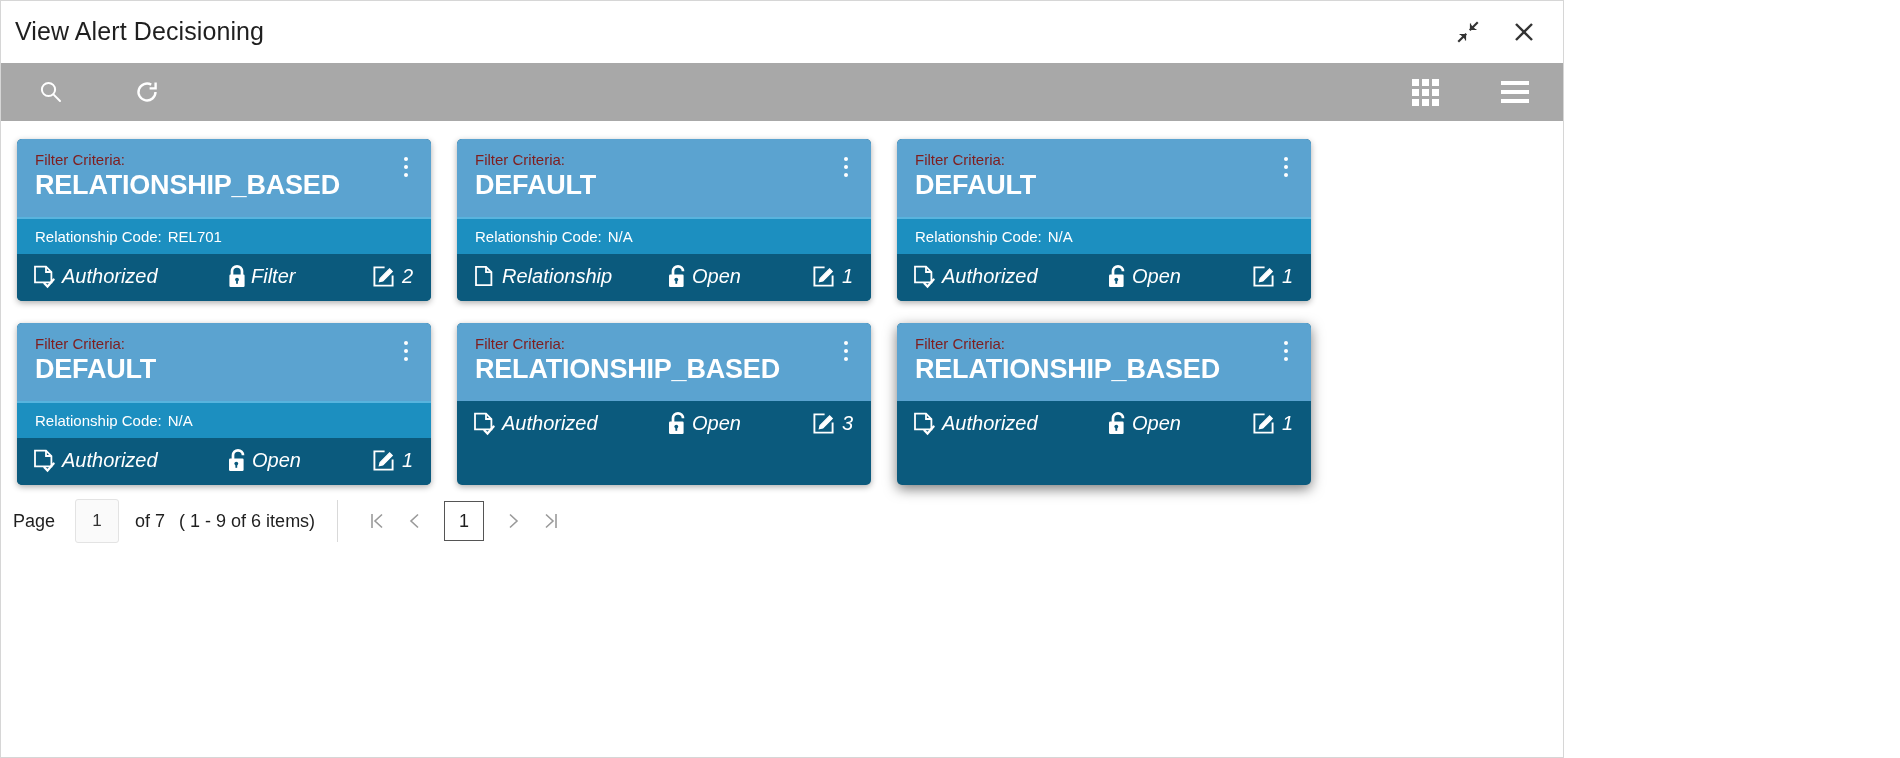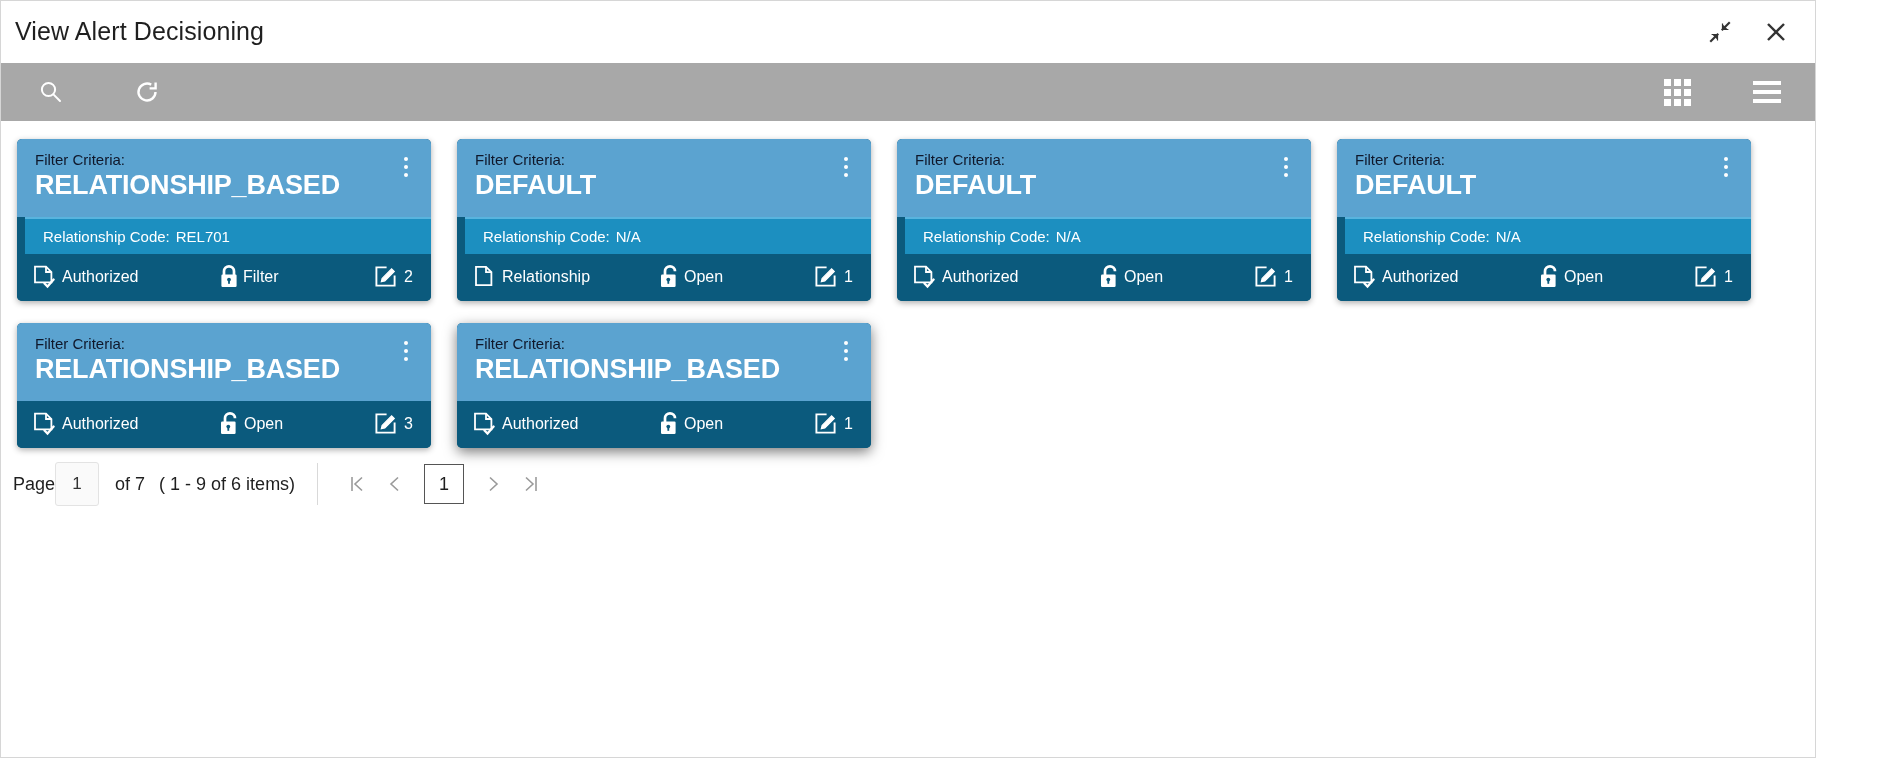--- a/index.html
+++ b/index.html
@@ -7,21 +7,21 @@
   html, body {
     width: 1900px;
     height: 758px;
     background: #ffffff;
     font-family: "Liberation Sans", sans-serif;
     overflow: hidden;
   }
 
   .window {
     position: relative;
-    width: 1816px;
+    width: 1564px;
     height: 758px;
     background: #ffffff;
     border: 1px solid #d6d6d6;
     display: flex;
     flex-direction: column;
   }
 
   
   .titlebar {
     height: 62px;
@@ -111,21 +111,21 @@
   }
 
   .card-head {
     background: #5ba3d0;
     padding: 12px 16px 10px 18px;
     position: relative;
     min-height: 78px;
   }
   .card-label {
     font-size: 15px;
-    color: #0f172a;
+    color: #7f1d1d;
     line-height: 1.25;
     font-weight: 400;
   }
   .card-title {
     font-size: 27px;
     color: #ffffff;
     line-height: 1.15;
     font-weight: 700;
     letter-spacing: -0.2px;
     white-space: nowrap;
@@ -150,32 +150,32 @@
     display: block;
   }
 
   .card-mid {
     background: #1c8fc0;
     padding: 9px 16px 9px 18px;
     border-top: 2px solid #58b4de;
     font-size: 15px;
     color: #ffffff;
     white-space: nowrap;
-    margin-left: 8px;
   }
   .card-mid .code-val { margin-left: 6px; }
 
   .card-foot {
     background: #0b5a7d;
     padding: 10px 14px 12px 16px;
     display: flex;
     align-items: center;
     color: #ffffff;
-    font-size: 16px;
-    gap: 4px;
+    font-size: 20px;
+    gap: 12px;
+    font-style: italic;
   }
   .foot-item {
     display: flex;
     align-items: center;
     gap: 7px;
     white-space: nowrap;
   }
   .foot-item.auth { width: 180px; }
   .foot-item.state { flex: 1 1 auto; gap: 2px; }
   .foot-item.count { gap: 7px; margin-left: auto; padding-right: 4px; }
@@ -184,21 +184,21 @@
 
   
   .pager {
     display: flex;
     align-items: center;
     padding: 14px 0 0 12px;
     gap: 0;
     font-size: 18px;
     color: #1f1f1f;
   }
-  .pager-label { margin-right: 0; }
+  .pager-label { margin-right: 20px; }
   .page-input {
     width: 44px;
     height: 44px;
     border: 1px solid #e3e3e3;
     background: #fafafa;
     border-radius: 3px;
     text-align: center;
     font-size: 17px;
     font-family: "Liberation Sans", sans-serif;
     color: #333333;

